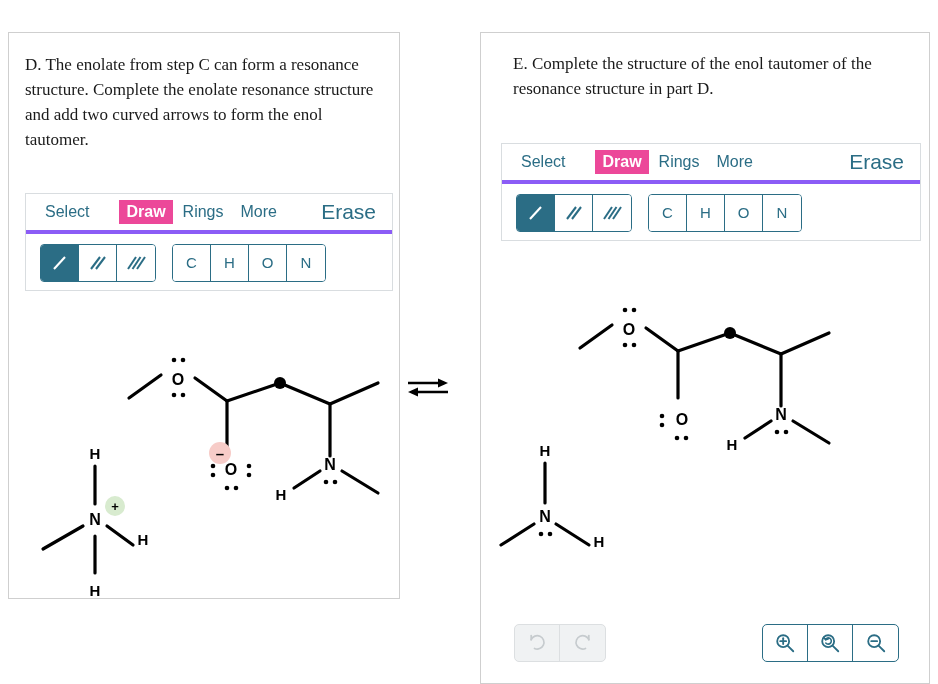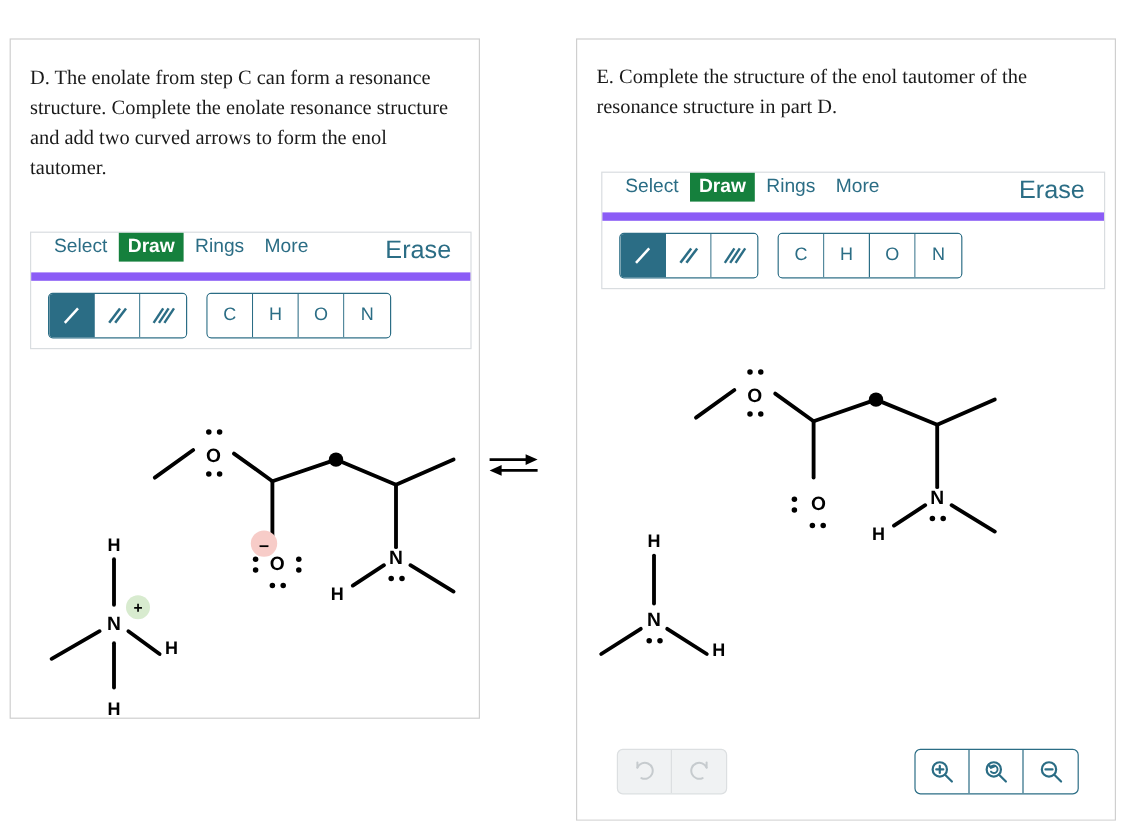--- a/index.html
+++ b/index.html
@@ -36,52 +36,53 @@
 
   .prompt {
     font-family: "Liberation Serif", serif;
     font-size: 17px;
     line-height: 25px;
     color: #1a1a1a;
     padding: 0;
     margin: 0;
   }
   .prompt-left  { position: absolute; left: 16px; top: 19px;  width: 356px; }
-  .prompt-right { position: absolute; left: 16px; top: 18px;  width: 400px; font-family: Liberation Serif, serif; }
+  .prompt-right { position: absolute; left: 32px; top: 18px;  width: 400px; font-family: Liberation Serif, serif; }
 
   
   .editor {
     position: absolute;
     border: 1px solid #d9dde0;
     background: #ffffff;
     box-sizing: border-box;
   }
   .editor-left  { left: 16px; top: 160px; width: 368px; height: 98px; }
   .editor-right { left: 20px; top: 110px; width: 420px; height: 98px; }
 
   .menu-row {
     height: 40px;
-    border-bottom: 7px solid #8b5cf6;
-    display: flex;
-    align-items: flex-start;
+    border-bottom: 4px solid #8b5cf6;
+    display: flex;
+    align-items: center;
     padding: 0 12px;
     box-sizing: border-box;
   }
   .menu-item {
     color: #2b6d85;
     font-size: 16px;
     padding: 3px 7px;
     margin-right: 3px;
     white-space: nowrap;
     cursor: pointer;
   }
   .menu-item.active {
-    background: #15803d;
+    background: #ec4899;
     color: #ffffff;
     font-weight: bold;
+    margin-left: 20px;
   }
   .menu-spacer { flex: 1; }
   .menu-erase {
     color: #2b6d85;
     font-size: 21px;
     padding: 3px 4px;
     white-space: nowrap;
     cursor: pointer;
   }
 

